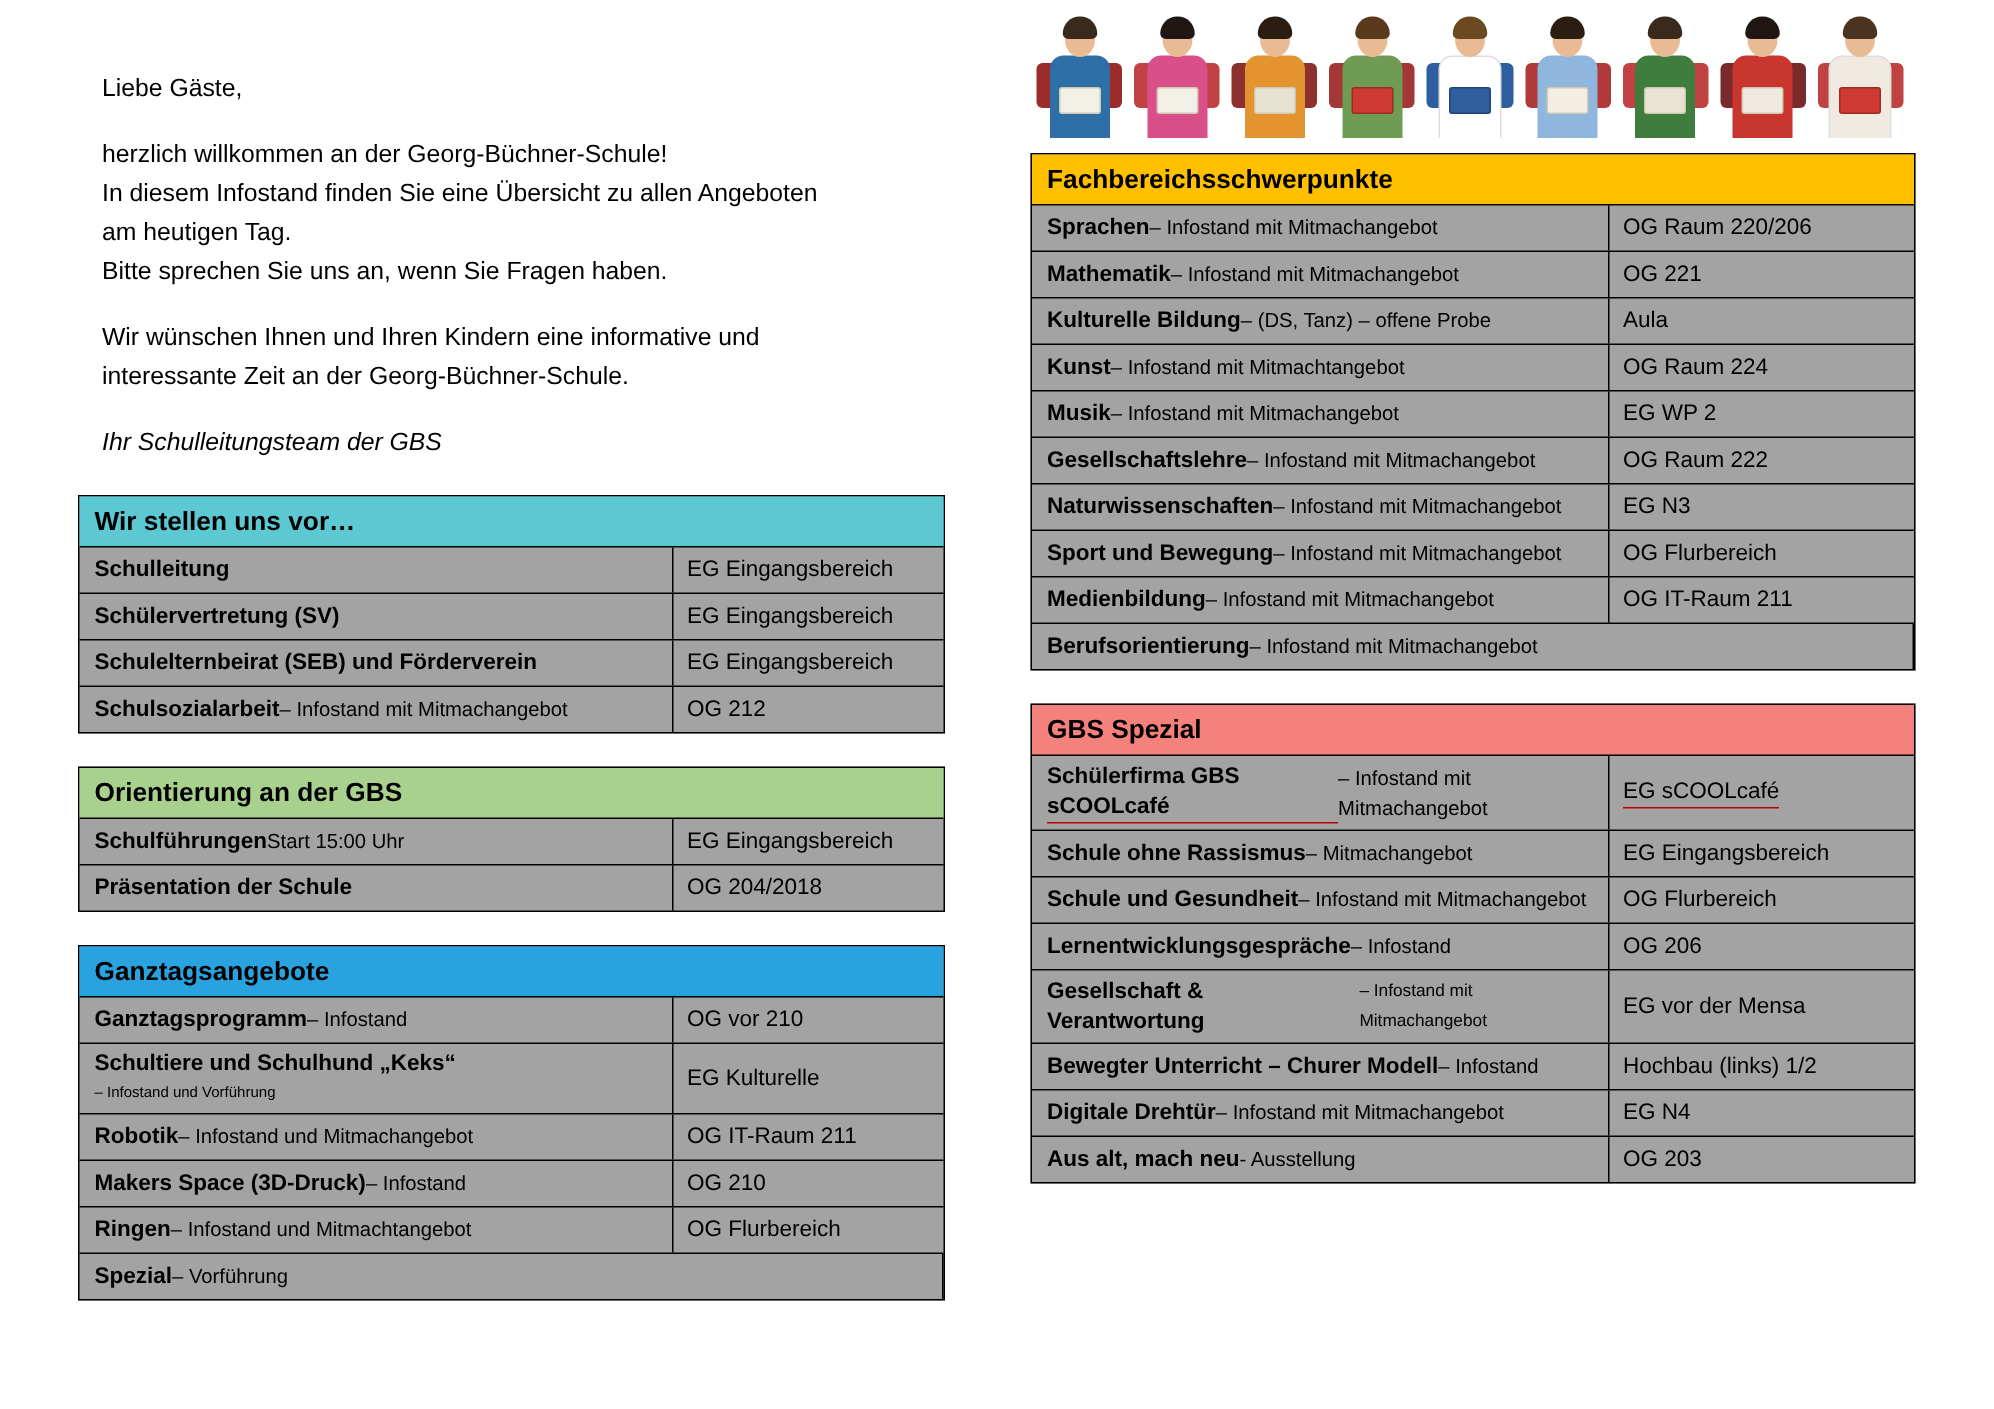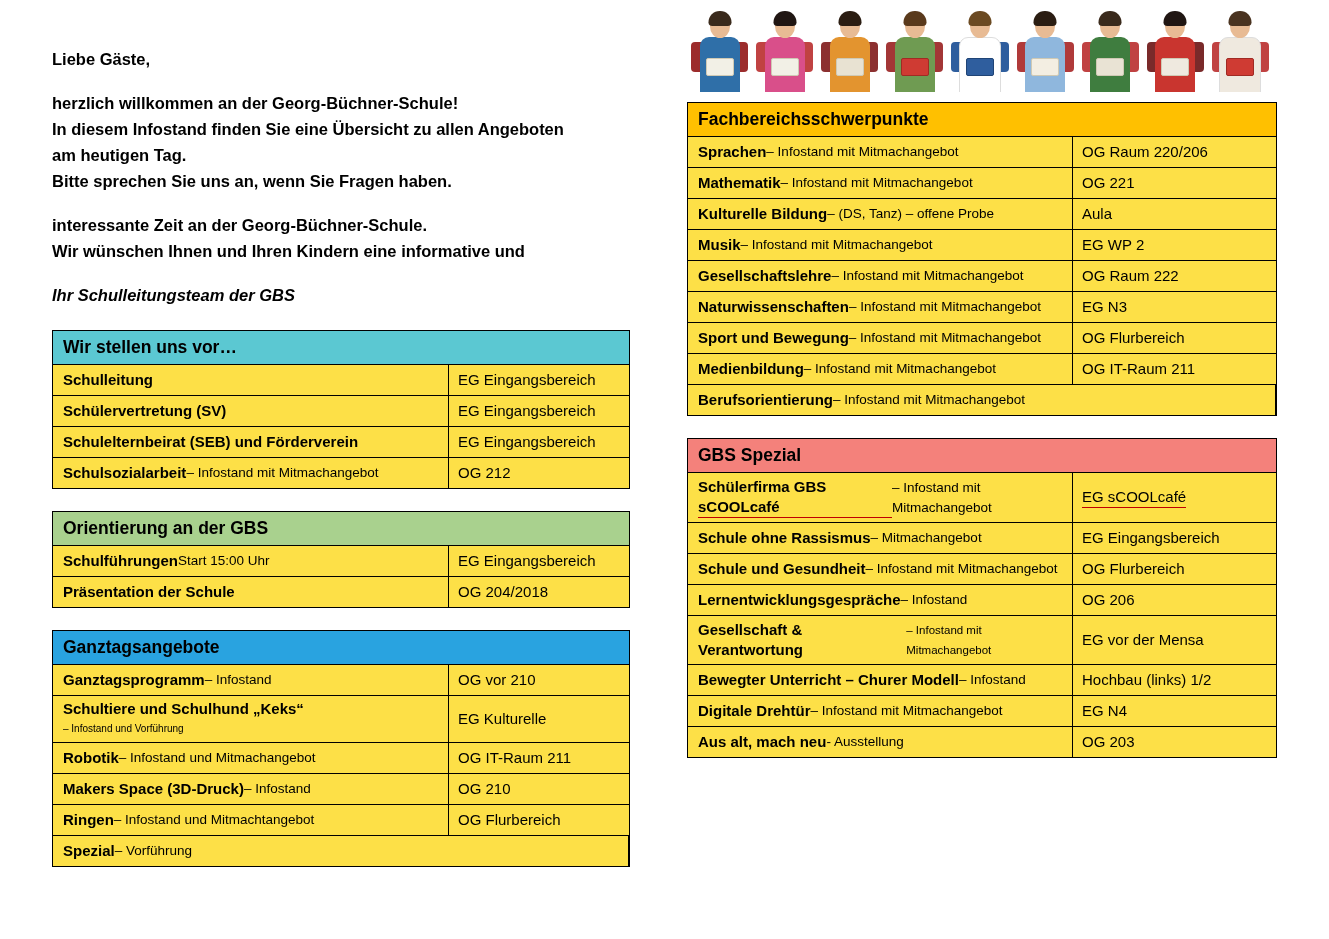--- a/index.html
+++ b/index.html
@@ -21,36 +21,35 @@
     height: 939px;
   }
   
   .col-left {
     position: absolute;
     left: 52px;
     top: 46px;
     width: 578px;
   }
   .intro p {
-    margin: 0 0 0 0;
+    margin: 0 0 0 16px;
     font-size: 16.5px;
     line-height: 26px;
-    font-weight: bold;
   }
   .intro .gap {
     height: 18px;
   }
   .intro .italic {
     font-style: italic;
   }
   
   .block {
     border: 1.5px solid #000000;
     margin-top: 22px;
-    background: #fde047;
+    background: #a3a3a3;
     box-sizing: border-box;
   }
   .block-header {
     font-size: 17.5px;
     font-weight: bold;
     padding: 5px 0 6px 10px;
     border-bottom: 1.5px solid #000000;
     line-height: 22px;
   }
   .row {
@@ -198,22 +197,22 @@
   <div class="col-left">
 
     <div class="intro">
       <p>Liebe Gäste,</p>
       <div class="gap"></div>
       <p>herzlich willkommen an der Georg-Büchner-Schule!</p>
       <p>In diesem Infostand finden Sie eine Übersicht zu allen Angeboten</p>
       <p>am heutigen Tag.</p>
       <p>Bitte sprechen Sie uns an, wenn Sie Fragen haben.</p>
       <div class="gap"></div>
+      <p>Wir wünschen Ihnen und Ihren Kindern eine informative und</p>
       <p>interessante Zeit an der Georg-Büchner-Schule.</p>
-      <p>Wir wünschen Ihnen und Ihren Kindern eine informative und</p>
       <div class="gap"></div>
       <p class="italic">Ihr Schulleitungsteam der GBS</p>
     </div>
 
     <div class="block">
       <div class="block-header" style="background:#5BC8D2;">Wir stellen uns vor…</div>
 
       <div class="row">
         <div class="cell-name">
           <span class="b">Schulleitung</span>
@@ -416,20 +415,27 @@
       </div>
       <div class="row">
         <div class="r-cell-name">
           <span class="b">Kulturelle Bildung</span>
             <span class="small"> – (DS, Tanz) – offene Probe</span>
         </div>
         <div class="r-cell-room">Aula</div>
       </div>
       <div class="row">
         <div class="r-cell-name">
+          <span class="b">Kunst</span>
+            <span class="small"> – Infostand mit Mitmachtangebot</span>
+        </div>
+        <div class="r-cell-room">OG Raum 224</div>
+      </div>
+      <div class="row">
+        <div class="r-cell-name">
           <span class="b">Musik</span>
             <span class="small"> – Infostand mit Mitmachangebot</span>
         </div>
         <div class="r-cell-room">EG WP 2</div>
       </div>
       <div class="row">
         <div class="r-cell-name">
           <span class="b">Gesellschaftslehre</span>
             <span class="small"> – Infostand mit Mitmachangebot</span>
         </div>

